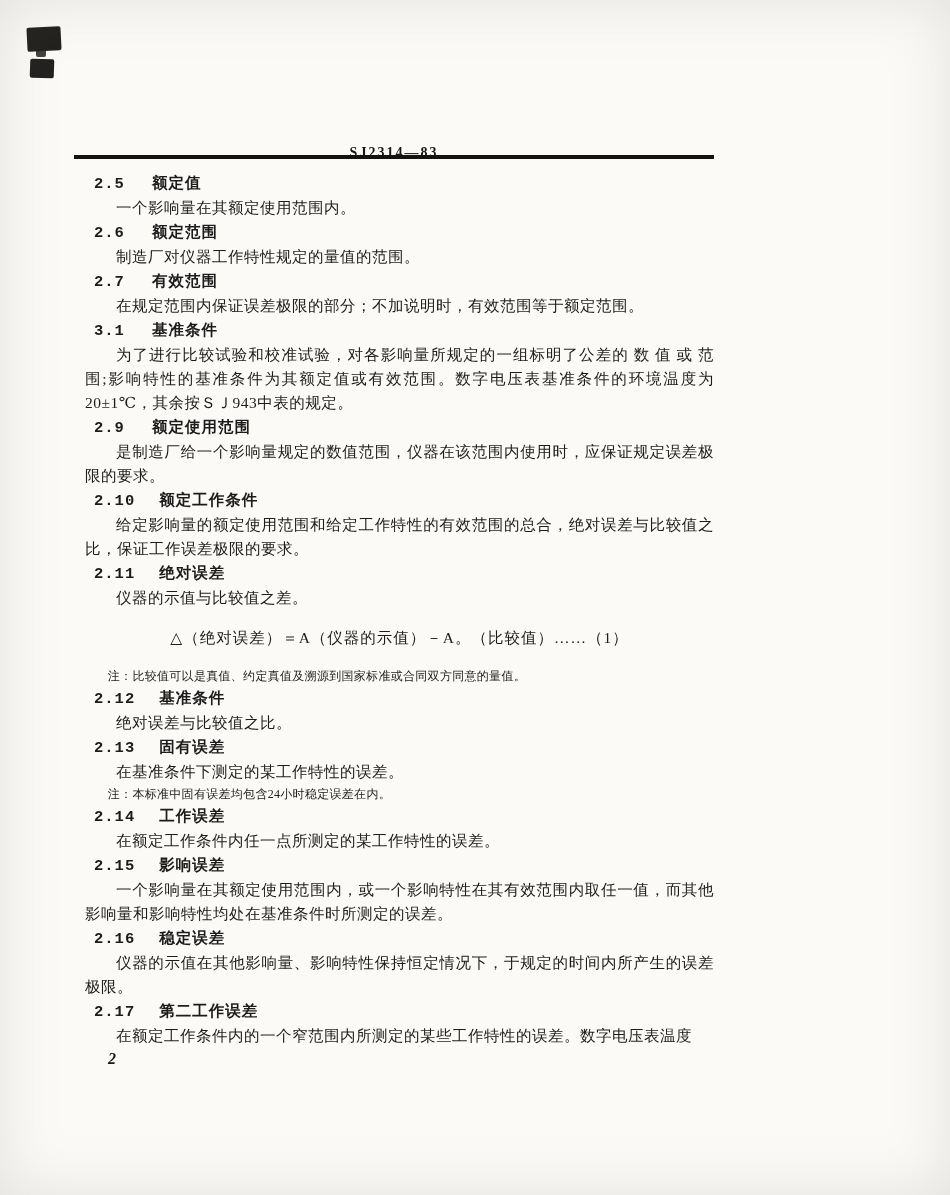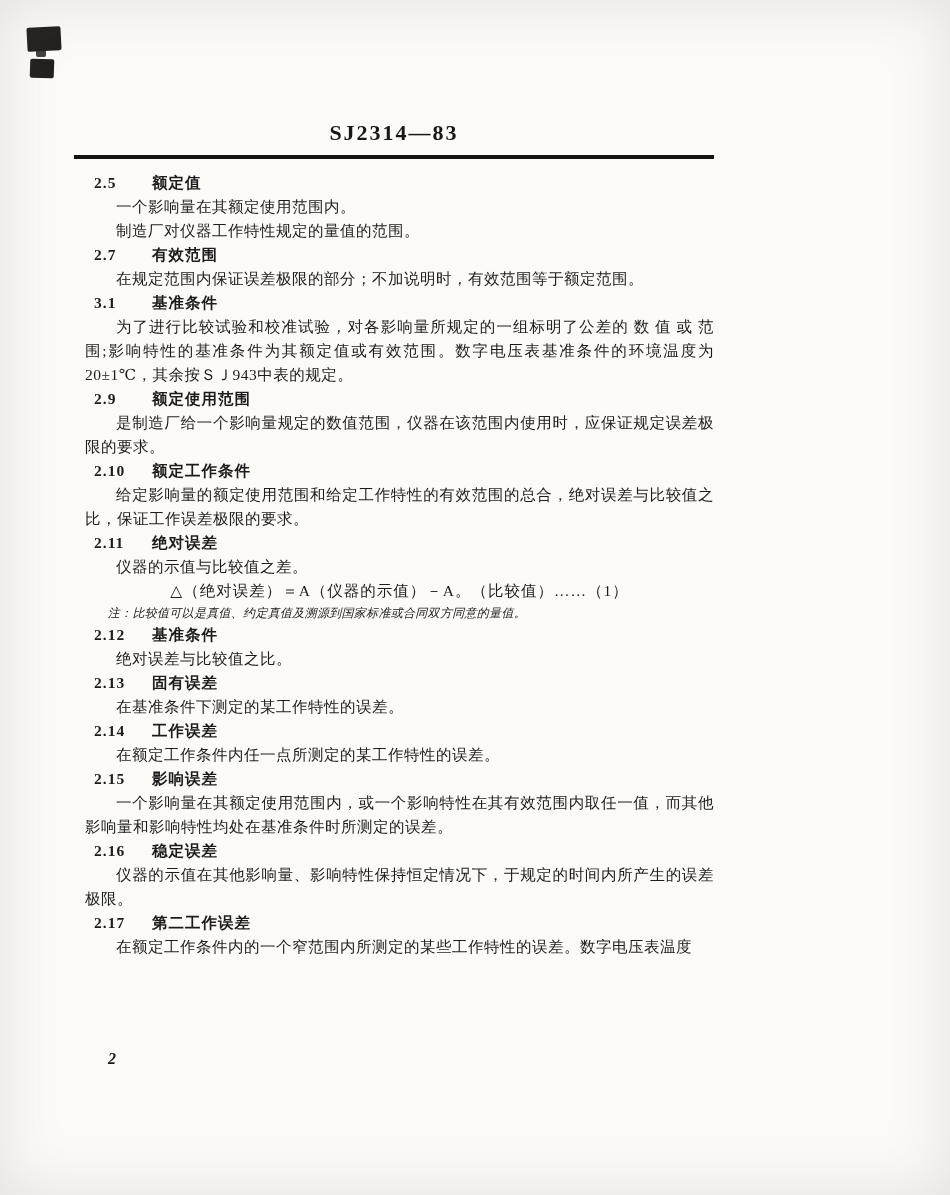--- a/index.html
+++ b/index.html
@@ -15,58 +15,57 @@
     overflow:hidden;
     color:#1c1c1c;
   }
   
   .artifact{position:absolute;background:#23211f;border-radius:2px;}
   .artifact.a1{left:27px;top:27px;width:34px;height:24px;transform:rotate(-3deg);}
   .artifact.a2{left:30px;top:59px;width:24px;height:19px;transform:rotate(2deg);}
   .artifact.a3{left:36px;top:45px;width:10px;height:12px;opacity:.85;}
 
   .doc-code{
-    position:absolute;left:75px;top:120px;width:638px;
+    position:absolute;left:75px;top:145px;width:638px;
     text-align:center;
-    font-weight:bold;font-size:22px;letter-spacing:2px;color:#181715;
+    font-weight:bold;font-size:14px;letter-spacing:2px;color:#181715;
   }
   .rule{
     position:absolute;left:74px;top:155px;width:640px;height:4px;
     background:#141312;
   }
 
   .content{
     position:absolute;left:85px;top:171px;width:629px;
     font-size:15.5px;line-height:24px;
   }
   .sec{margin:0;}
   .sec-head{
     margin:0 0 0 9px;
     font-weight:bold;
     white-space:nowrap;
   }
-  .sec-num{display:inline-block;min-width:34px;letter-spacing:1px;}
+  .sec-num{display:inline-block;min-width:34px;letter-spacing:1px;font-family:Liberation Mono, monospace;}
   .sec-title{display:inline-block;margin-left:24px;letter-spacing:1px;}
   .sec-body{
     margin:0;
     text-indent:2em;
     text-align:justify;
     letter-spacing:.5px;
   }
   .sec-formula{
-    margin:0;
+    margin:16px;
     text-align:center;
     letter-spacing:1px;
   }
   .sec-note{
     margin:0 0 0 1.9em;
     font-size:12px;line-height:20px;
     letter-spacing:.3px;
     color:#242220;
-    font-style:italic;
   }
   .page-num{
     position:absolute;left:108px;top:1050px;
     font-size:16px;font-weight:bold;font-style:italic;color:#181715;
   }
   
   .edge-shade{
     position:absolute;left:0;top:0;right:0;bottom:0;pointer-events:none;
     box-shadow:inset 0 0 60px rgba(120,115,105,.18);
   }
@@ -81,20 +80,21 @@
 
   <div class="doc-code">SJ2314—83</div>
   <div class="rule"></div>
 
   <div class="content">
       <section class="sec">
         <div class="sec-head"><span class="sec-num">2.5</span><span class="sec-title">额定值</span></div>
         <p class="sec-body">一个影响量在其额定使用范围内。</p>
       </section>
       <section class="sec">
+        <div class="sec-head"><span class="sec-num">2.6</span><span class="sec-title">额定范围</span></div>
         <p class="sec-body">制造厂对仪器工作特性规定的量值的范围。</p>
       </section>
       <section class="sec">
         <div class="sec-head"><span class="sec-num">2.7</span><span class="sec-title">有效范围</span></div>
         <p class="sec-body">在规定范围内保证误差极限的部分；不加说明时，有效范围等于额定范围。</p>
       </section>
       <section class="sec">
         <div class="sec-head"><span class="sec-num">3.1</span><span class="sec-title">基准条件</span></div>
         <p class="sec-body">为了进行比较试验和校准试验，对各影响量所规定的一组标明了公差的 数 值 或 范围;影响特性的基准条件为其额定值或有效范围。数字电压表基准条件的环境温度为20±1℃，其余按ＳＪ943中表的规定。</p>
       </section>
@@ -112,20 +112,21 @@
         <p class="sec-formula">△（绝对误差）＝A（仪器的示值）－A。（比较值）……（1）</p>
         <p class="sec-note">注：比较值可以是真值、约定真值及溯源到国家标准或合同双方同意的量值。</p>
       </section>
       <section class="sec">
         <div class="sec-head"><span class="sec-num">2.12</span><span class="sec-title">基准条件</span></div>
         <p class="sec-body">绝对误差与比较值之比。</p>
       </section>
       <section class="sec">
         <div class="sec-head"><span class="sec-num">2.13</span><span class="sec-title">固有误差</span></div>
         <p class="sec-body">在基准条件下测定的某工作特性的误差。</p>
+        <p class="sec-note">注：本标准中固有误差均包含24小时稳定误差在内。</p>
       </section>
       <section class="sec">
         <div class="sec-head"><span class="sec-num">2.14</span><span class="sec-title">工作误差</span></div>
         <p class="sec-body">在额定工作条件内任一点所测定的某工作特性的误差。</p>
       </section>
       <section class="sec">
         <div class="sec-head"><span class="sec-num">2.15</span><span class="sec-title">影响误差</span></div>
         <p class="sec-body">一个影响量在其额定使用范围内，或一个影响特性在其有效范围内取任一值，而其他影响量和影响特性均处在基准条件时所测定的误差。</p>
       </section>
       <section class="sec">

